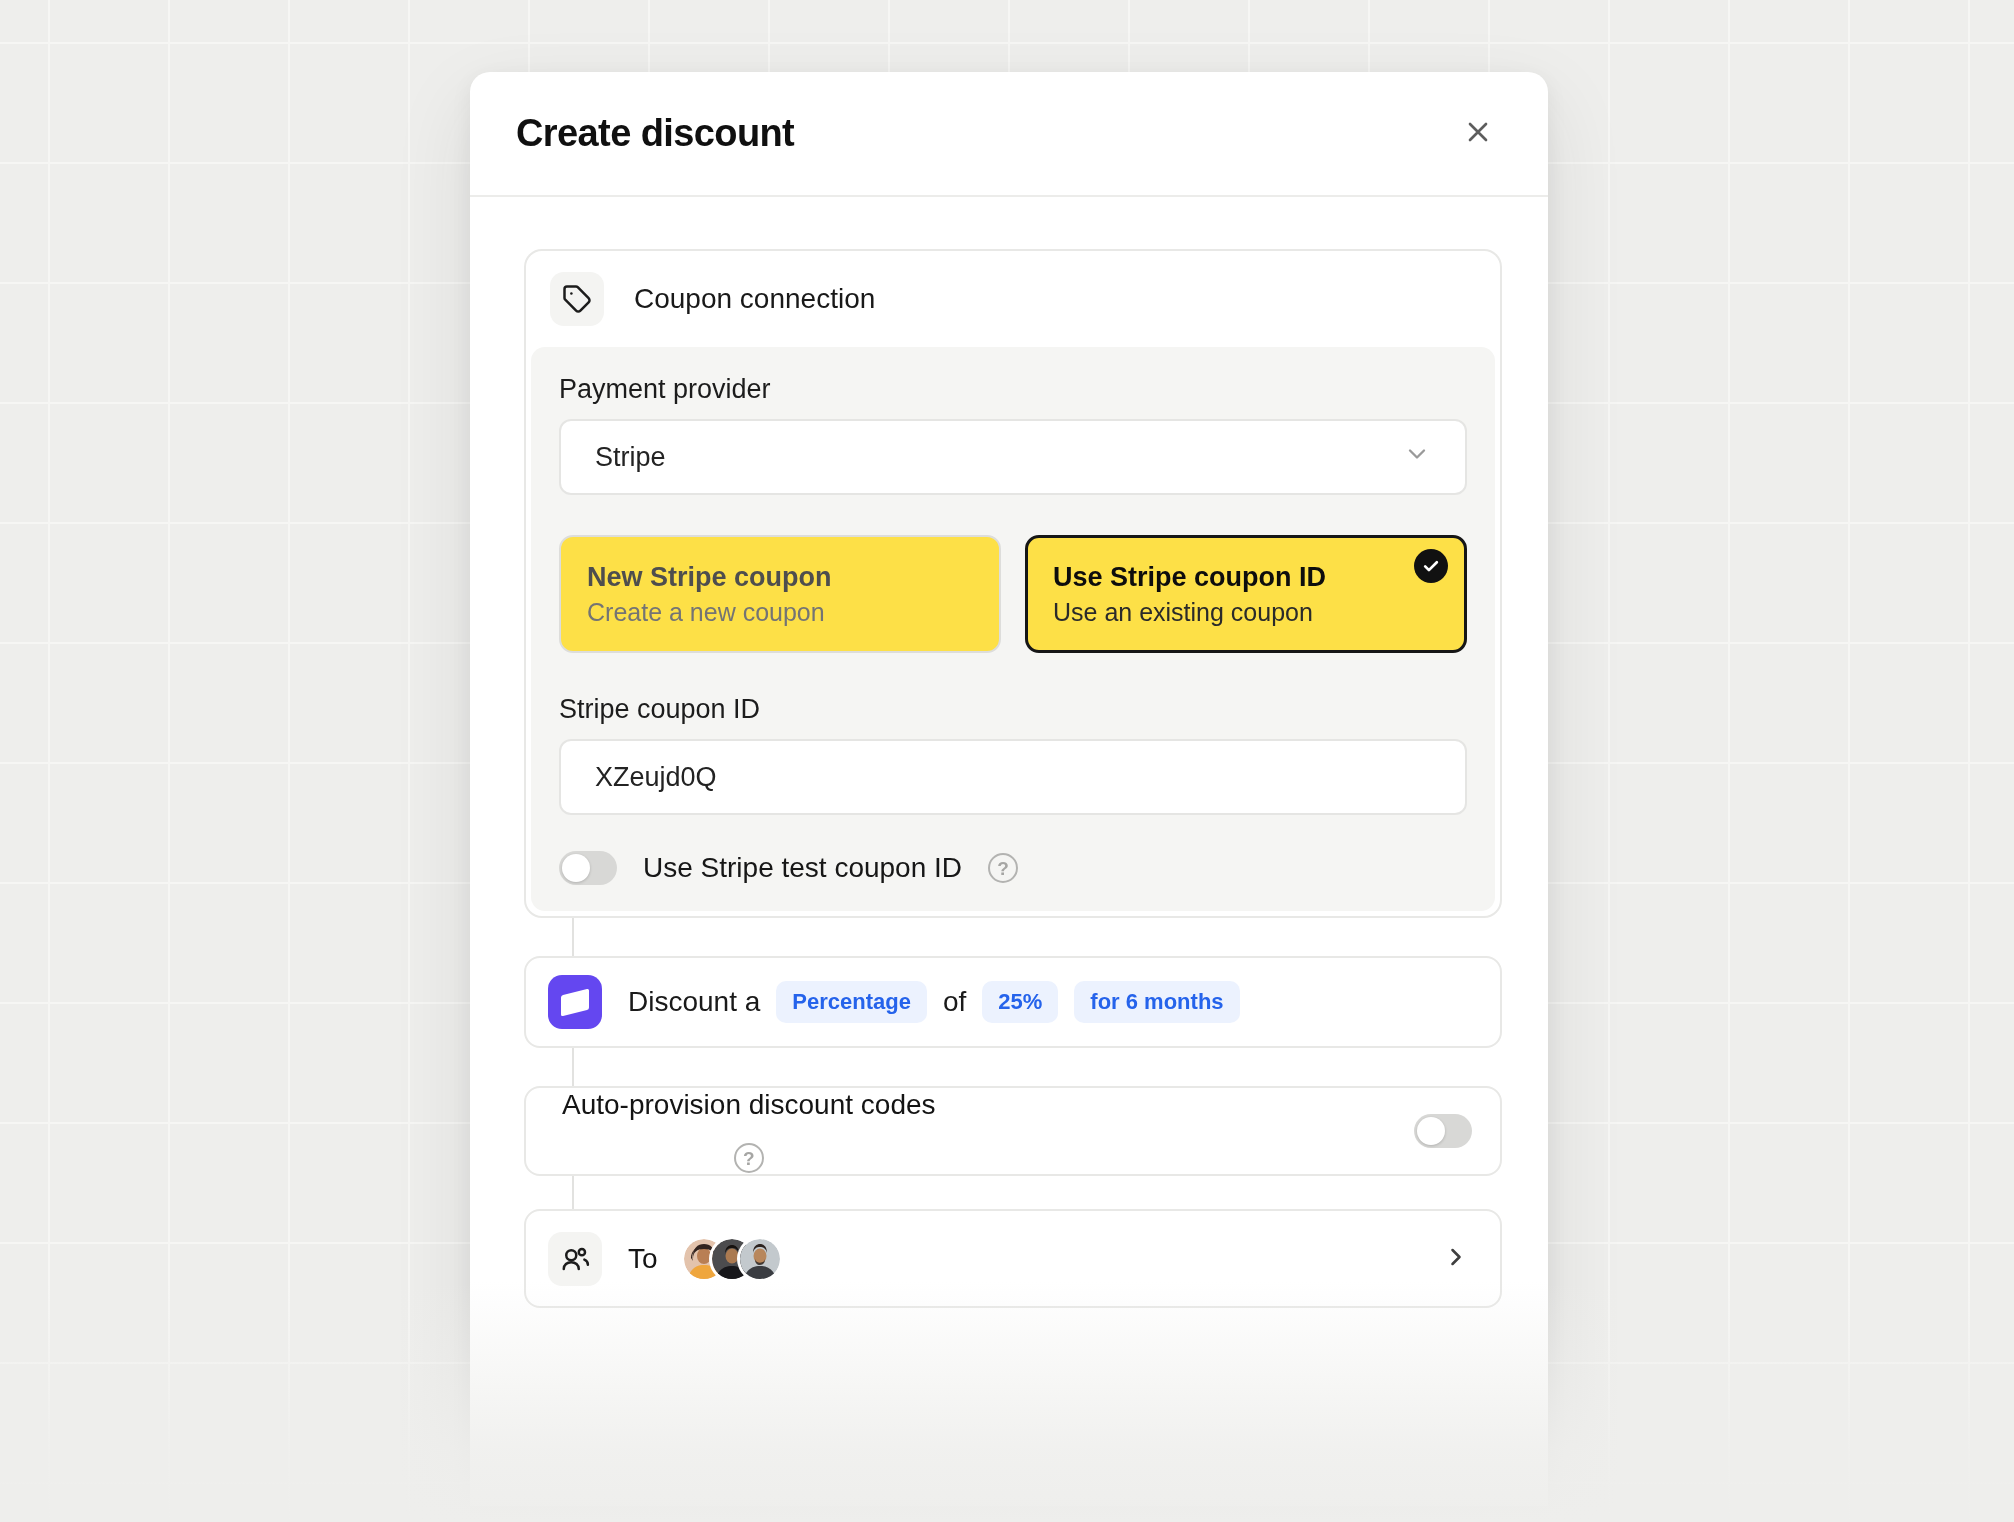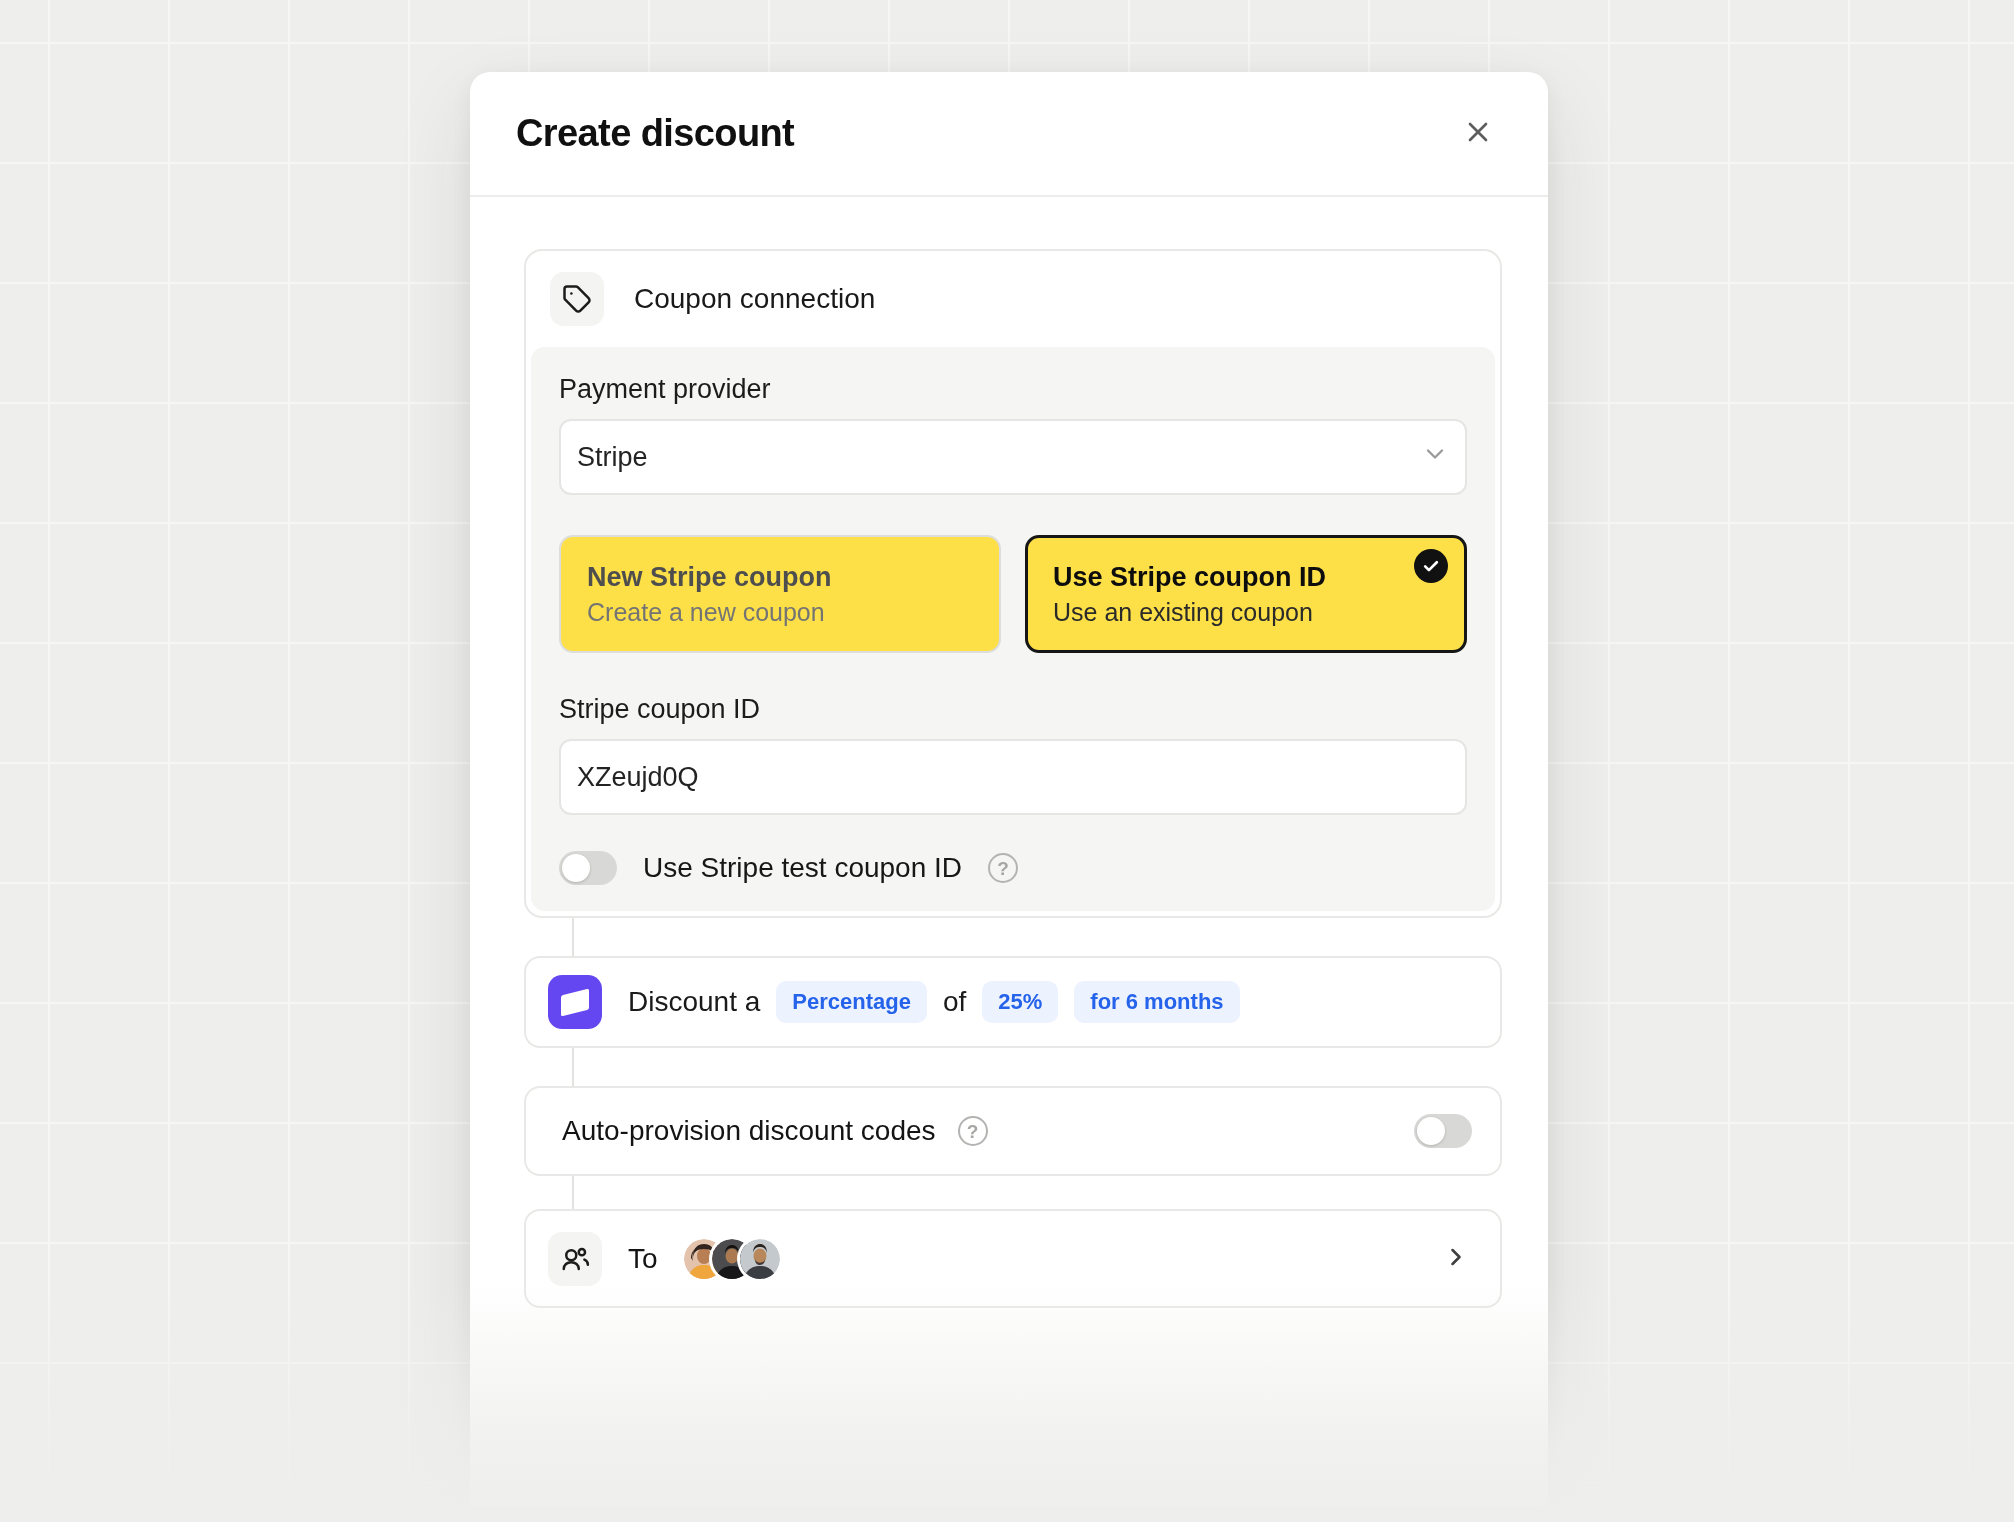--- a/index.html
+++ b/index.html
@@ -29,21 +29,21 @@
   .card{background:#fff;border:2px solid #e8e8e6;border-radius:18px;box-sizing:border-box;}
 
   
   .section-head{display:flex;align-items:center;gap:30px;padding:21px 24px;}
   .icon-box{width:54px;height:54px;border-radius:14px;background:#f4f4f2;display:flex;align-items:center;justify-content:center;flex:0 0 auto;}
   .section-label{font-size:28px;font-weight:500;color:#191919;}
   .gray-panel{margin:0 5px 5px 5px;background:#f5f5f3;border-radius:14px;padding:26px 28px;}
   .field-label{font-size:27px;font-weight:500;color:#1c1c1c;line-height:32px;margin-bottom:14px;}
   .select,.text-input{
     height:76px;background:#fff;border:2px solid #e5e5e3;border-radius:12px;box-sizing:border-box;
-    display:flex;align-items:center;justify-content:space-between;padding:0 16px;font-size:27px;color:#232323;width:100%;
+    display:flex;align-items:center;justify-content:space-between;padding:0 34px;font-size:27px;color:#232323;width:100%;
   }
   .text-input{font-family:inherit;outline:none;}
   .opt-row{display:flex;gap:24px;margin-top:40px;margin-bottom:40px;}
   .opt-card{flex:1;background:#fde047;border:2px solid #dddddb;border-radius:14px;padding:22px 26px;position:relative;box-sizing:border-box;cursor:pointer;}
   .opt-card .opt-title{font-size:27px;font-weight:600;color:#4e4e4e;line-height:36px;}
   .opt-card .opt-sub{font-size:25px;color:#747474;line-height:34px;}
   .opt-card.selected{border:3px solid #161616;padding:21px 25px;}
   .opt-card.selected .opt-title{color:#0d0d0d;font-weight:700;}
   .opt-card.selected .opt-sub{color:#2a2a2a;}
   .check-badge{position:absolute;top:11px;right:16px;width:34px;height:34px;border-radius:50%;background:#111;display:flex;align-items:center;justify-content:center;}
@@ -59,21 +59,21 @@
 
   
   .discount-card{height:92px;border-radius:16px;display:flex;align-items:center;gap:26px;padding:0 22px;}
   .logo-box{width:54px;height:54px;border-radius:14px;background:#6447f0;display:flex;align-items:center;justify-content:center;flex:0 0 auto;}
   .parallelogram{width:28px;height:21px;background:#fff;border-radius:2px;transform:skewY(-14deg);}
   .sentence{display:flex;align-items:center;gap:16px;font-size:28px;font-weight:500;color:#1a1a1a;}
   .pill{background:#ecf2fe;color:#2563eb;font-size:22px;font-weight:600;padding:8px 16px;border-radius:10px;cursor:pointer;}
 
   
   .auto-card{height:90px;border-radius:16px;display:flex;align-items:center;justify-content:space-between;padding:0 28px 0 36px;}
-  .auto-left{display:flex;align-items:center;gap:22px;}
+  .auto-left{display:flex;align-items:center;gap:22px;flex-direction:column;}
   .auto-label{font-size:28px;font-weight:500;color:#141414;}
 
   
   .to-card{height:99px;border-radius:16px;display:flex;align-items:center;gap:26px;padding:0 30px 0 22px;cursor:pointer;}
   .to-label{font-size:28px;color:#141414;}
   .avatars{display:flex;align-items:center;}
   .avatar{width:40px;height:40px;border-radius:50%;overflow:hidden;box-shadow:0 0 0 3px #fff;flex:0 0 auto;}
   .avatar + .avatar{margin-left:-12px;}
   .spacer{flex:1;}
 

